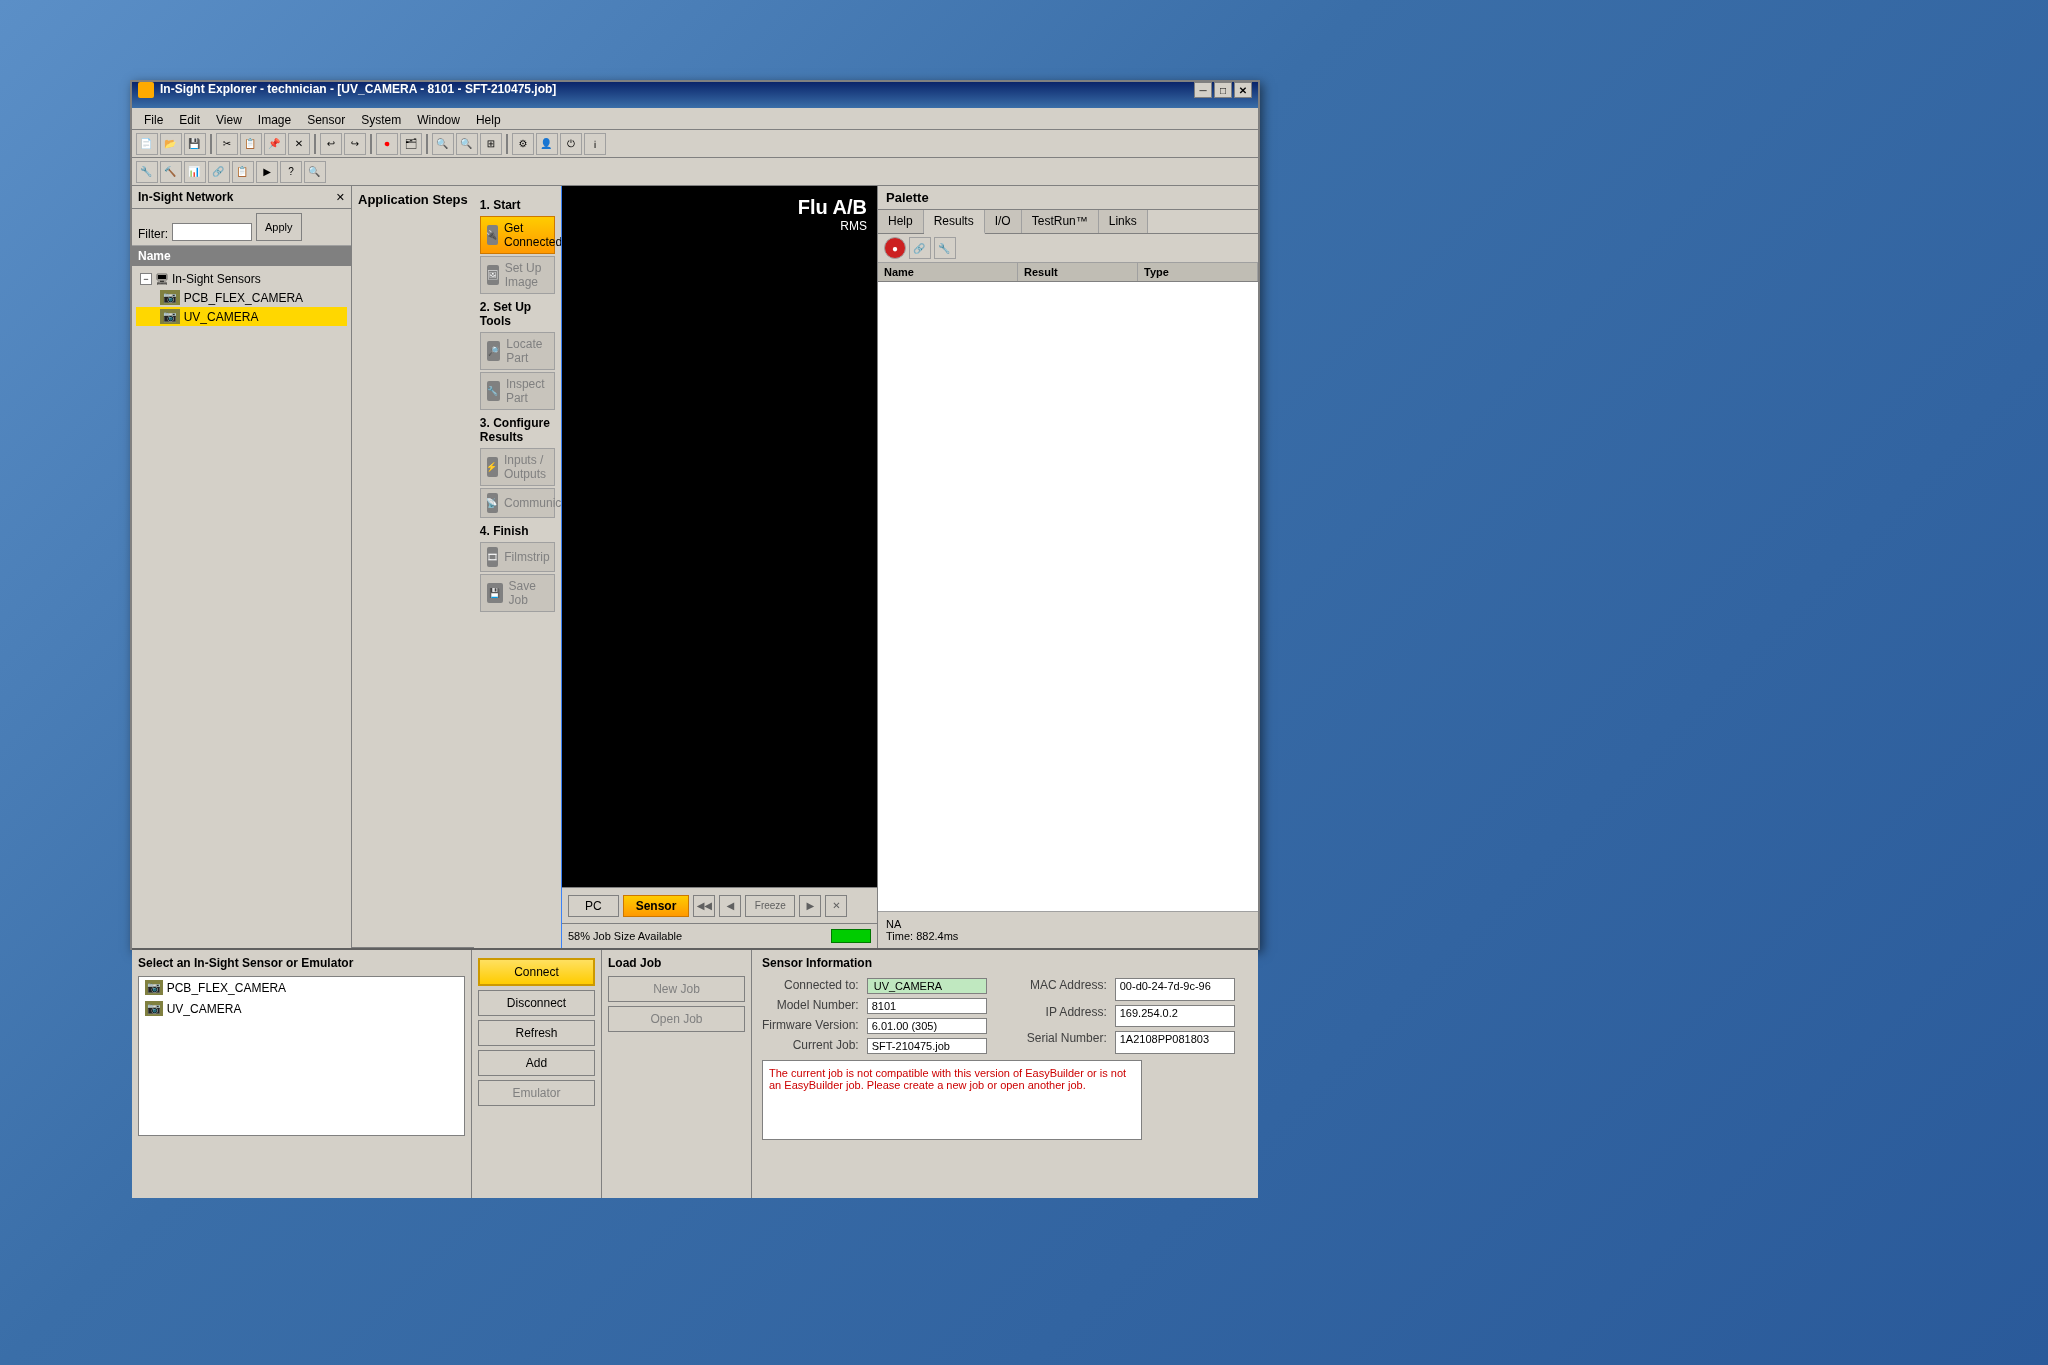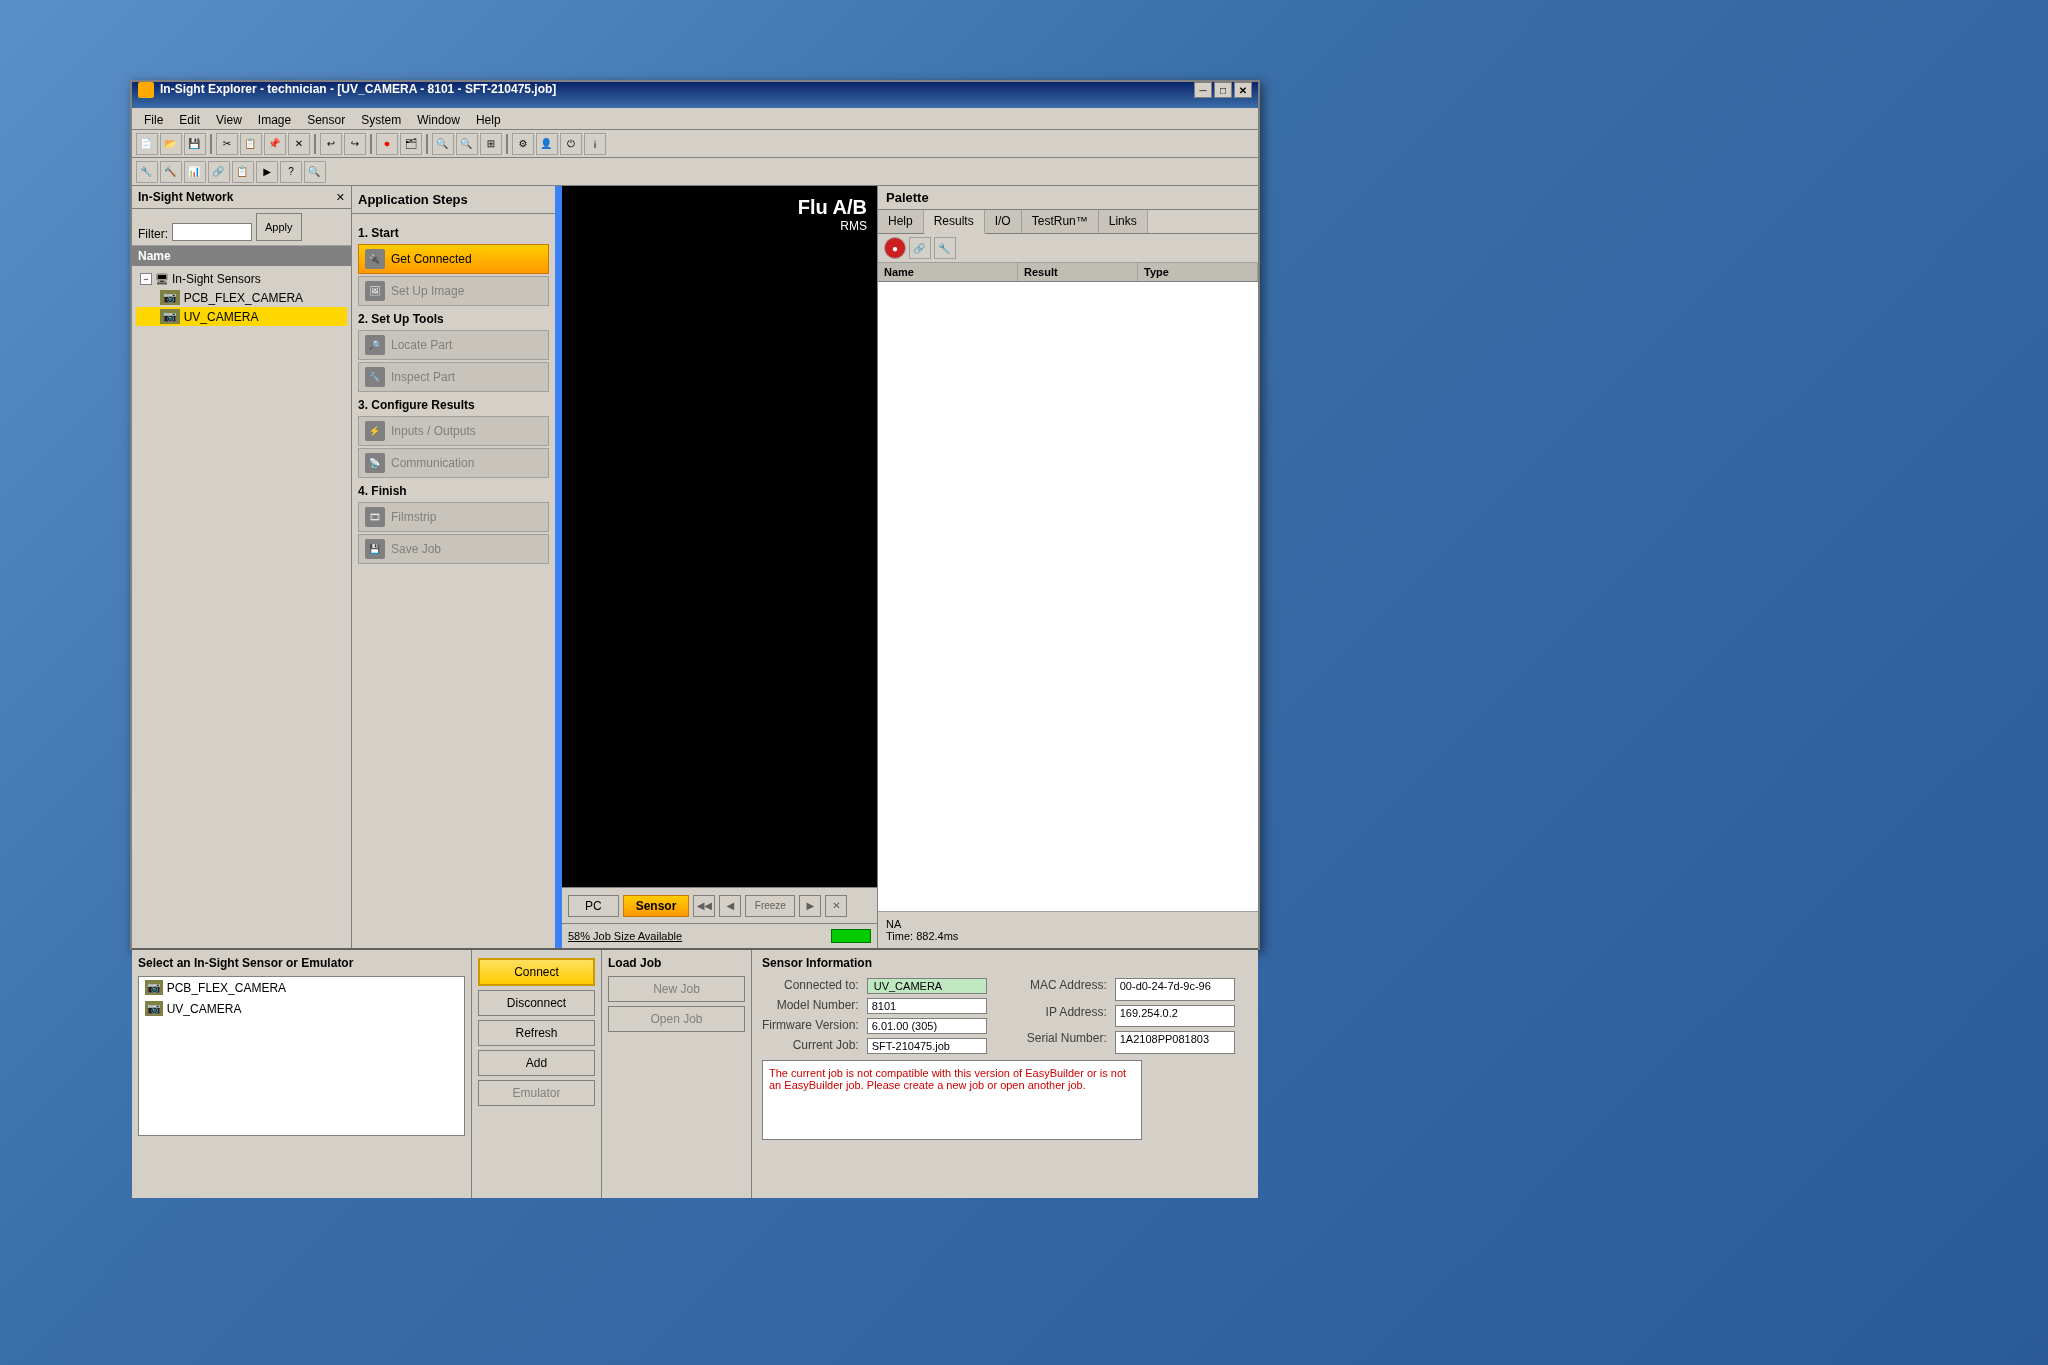--- a/index.html
+++ b/index.html
@@ -193,23 +193,23 @@
       display: inline-flex;
       align-items: center;
       justify-content: center;
       font-size: 9px;
       margin-right: 3px;
       cursor: pointer;
     }
     
     .middle-panel {
       width: 210px;
-      border-right: 7px solid #3b82f6;
-      display: flex;
-      flex-direction: column;
+      border-right: 1px solid #3b82f6;
+      display: flex;
+      flex-direction: row;
       background: #d4d0c8;
     }
     .steps-header {
       background: #d4d0c8;
       border-bottom: 1px solid #808080;
       padding: 6px;
       font-size: 13px;
       font-weight: bold;
     }
     .steps-content {
@@ -311,21 +311,20 @@
       color: #606060;
     }
     .status-bar-img {
       background: #d4d0c8;
       height: 22px;
       border-top: 1px solid #808080;
       display: flex;
       align-items: center;
       padding: 12px 6px;
       font-size: 11px;
-      text-decoration: underline;
     }
     .job-progress {
       display: flex;
       align-items: center;
       gap: 4px;
       margin-left: auto;
     }
     .progress-bar {
       width: 40px;
       height: 14px;

